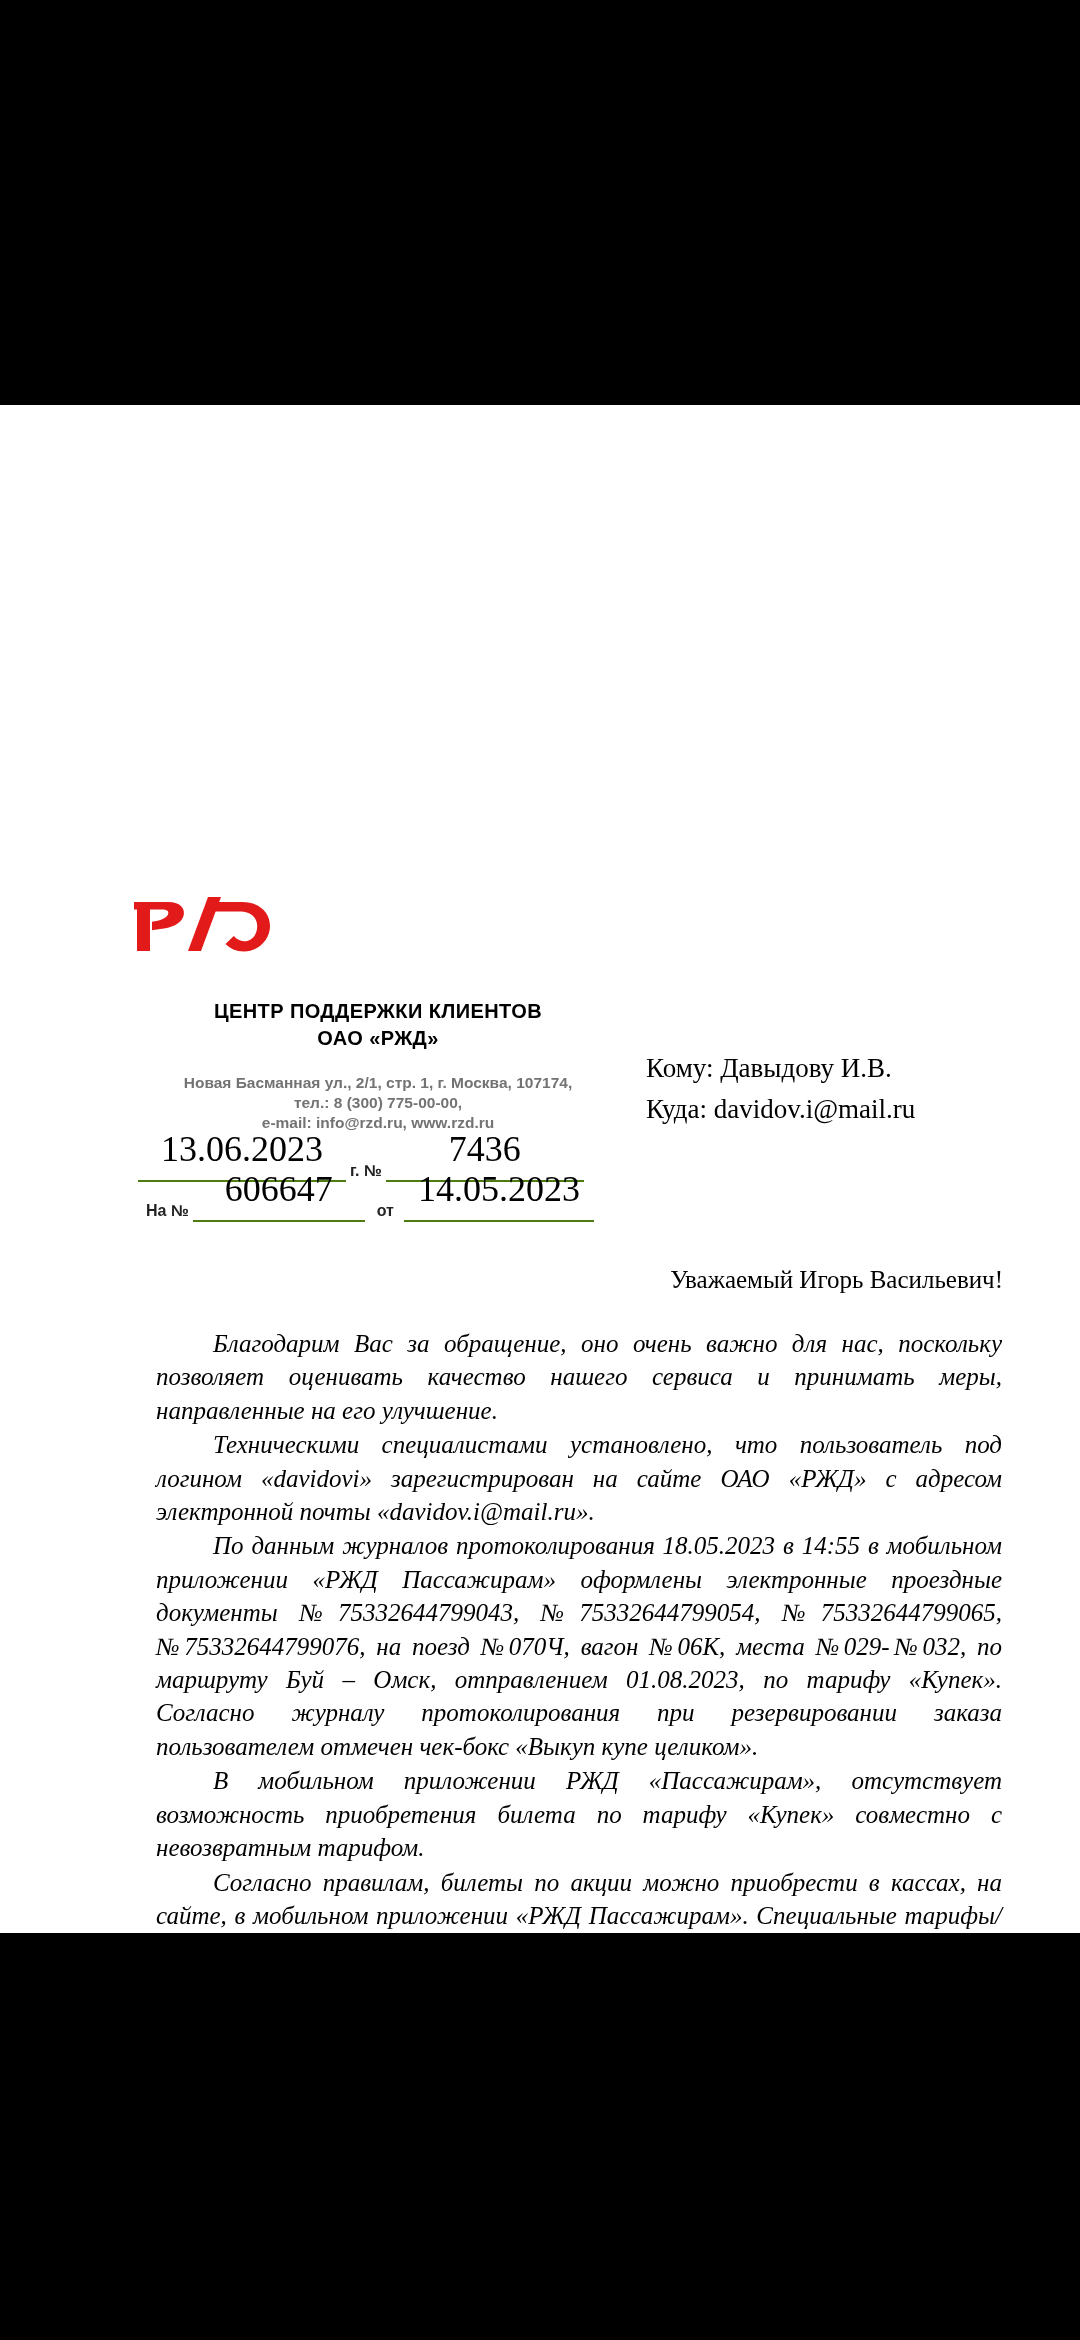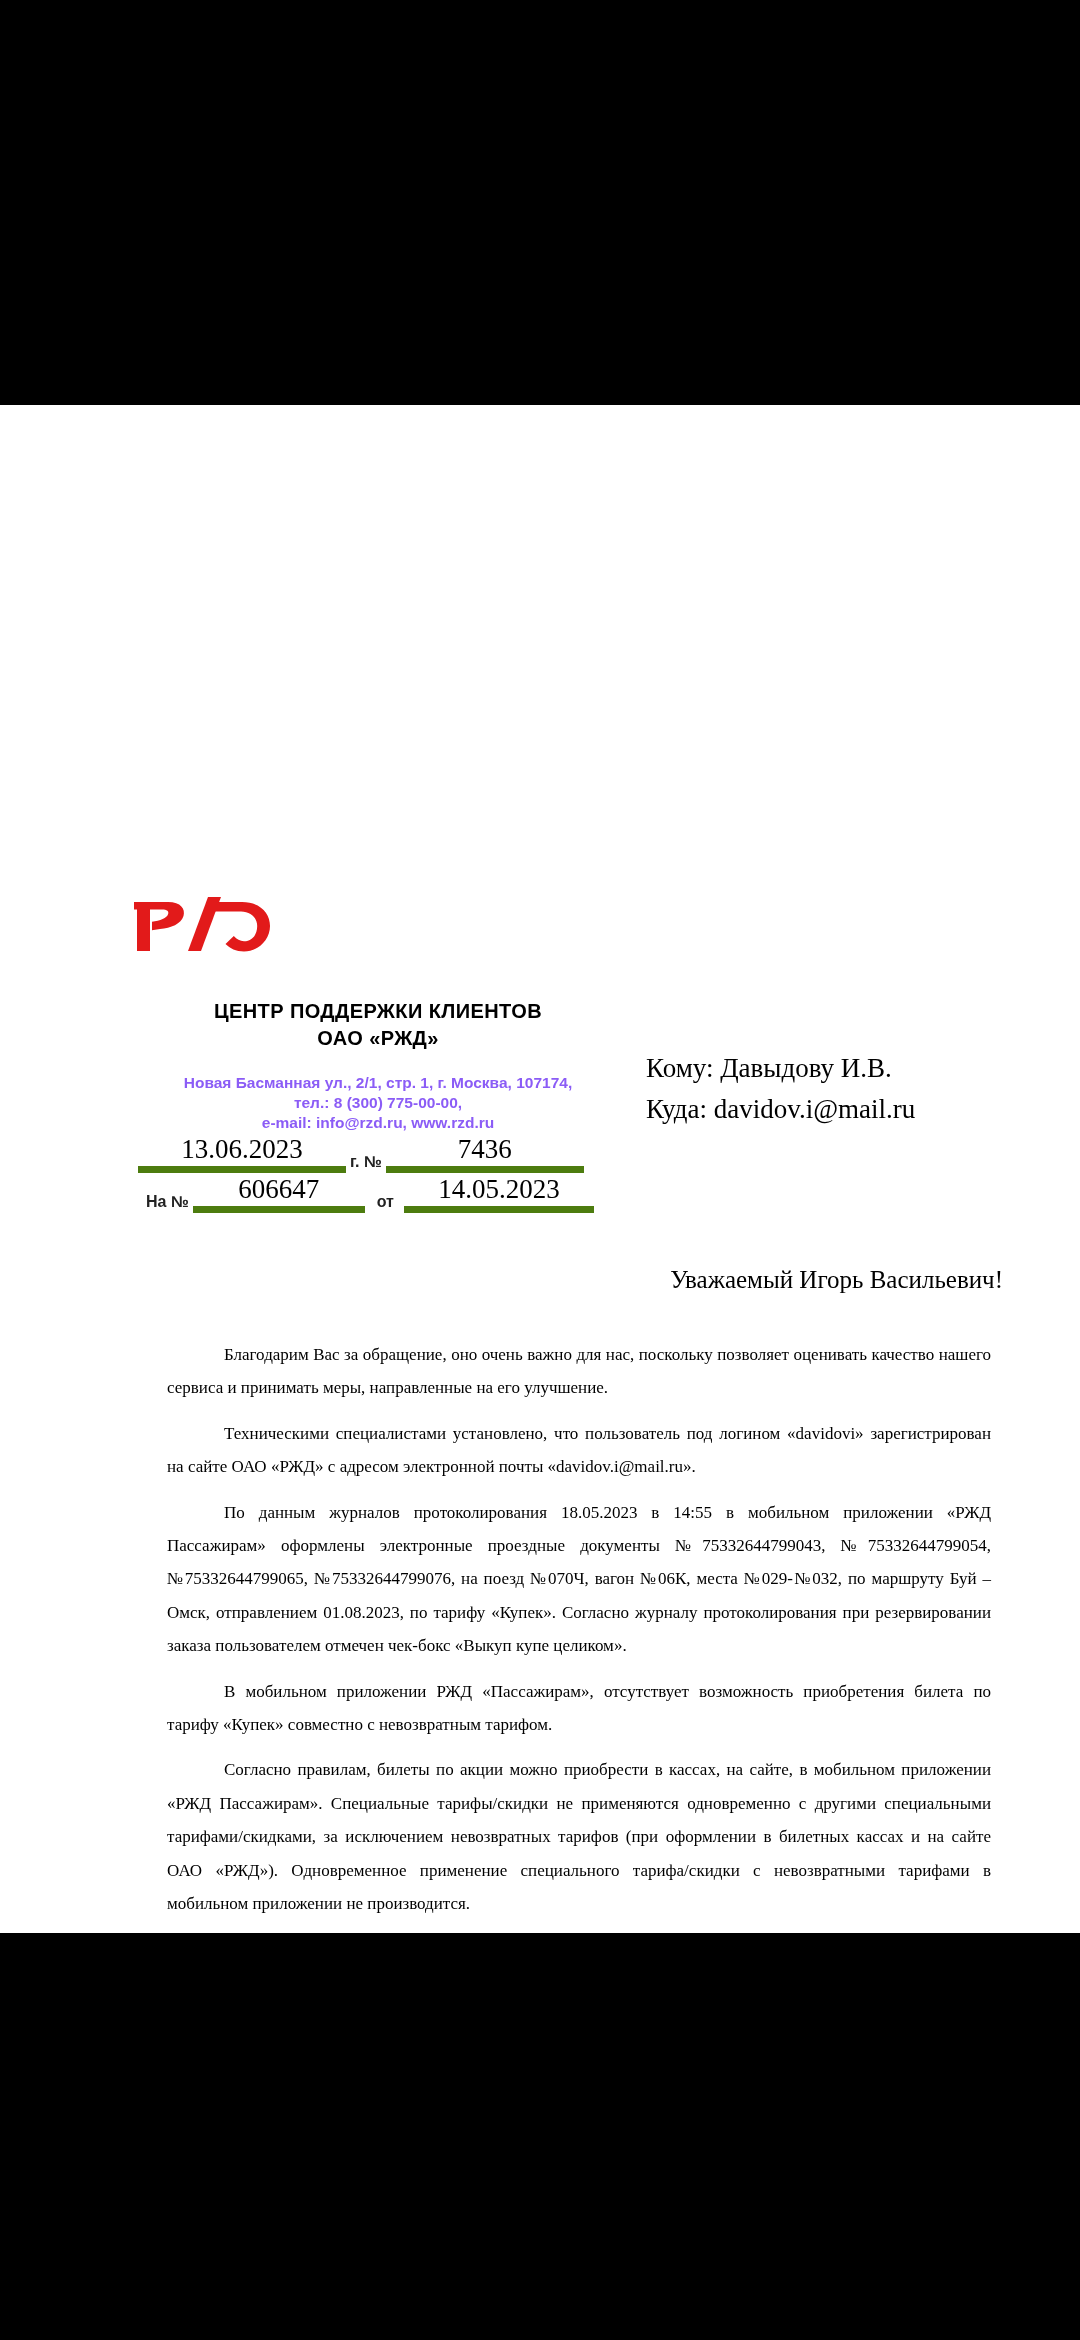--- a/index.html
+++ b/index.html
@@ -8,37 +8,37 @@
   .bar{position:absolute;left:0;width:1080px;background:#000;}
   .bar-top{top:0;height:405px;}
   .bar-bottom{top:1933px;height:407px;}
   .page{position:absolute;left:0;top:405px;width:1080px;height:1528px;background:#fff;}
 
   
   .logo{position:absolute;left:126px;top:484px;width:150px;height:70px;}
   .org-block{position:absolute;left:139px;top:593px;width:478px;text-align:center;
              font-family:"Liberation Sans","DejaVu Sans",sans-serif;font-weight:bold;}
   .org-title{font-size:20px;line-height:27px;letter-spacing:.4px;}
-  .org-address{margin-top:21px;font-size:15.5px;line-height:20px;color:#8b5cf6;}
+  .org-address{margin-top:21px;font-size:15.5px;line-height:20px;color:#737373;}
 
   .recipient{position:absolute;left:646px;top:643px;font-size:27px;line-height:41px;}
 
   
   .ref-row{position:absolute;display:flex;align-items:flex-end;}
   .ref-row1{left:138px;top:729px;}
   .ref-row2{left:142px;top:769px;}
-  .ref-cell{border-bottom:7px solid #4d7c0f;text-align:center;font-size:27px;line-height:31px;padding-bottom:1px;}
+  .ref-cell{border-bottom:2px solid #4d7c0f;text-align:center;font-size:36px;line-height:31px;padding-bottom:15px;}
   .ref-label{font-family:"Liberation Sans","DejaVu Sans",sans-serif;font-weight:bold;
              font-size:16px;color:#222;padding:0 4px 2px 4px;white-space:nowrap;}
   .w-outdate{width:208px;} .w-outnum{width:198px;} .w-innum{width:172px;} .w-indate{width:190px;}
 
   .salutation{position:absolute;left:155px;top:861px;width:848px;text-align:right;font-size:25px;}
 
   .body-text{position:absolute;left:155px;top:921px;width:848px;}
-  .body-text p{margin:12px;font-size:17px;line-height:33.4px;text-align:justify;text-indent:57px;}
+  .body-text p{margin:1px;font-size:25px;line-height:33.4px;text-align:justify;text-indent:57px;font-style:italic;}
 
   .executor{position:absolute;left:156px;top:1869px;font-size:25px;}
 </style>
 </head>
 <body>
 
 <div class="screen">
   <div class="bar bar-top"></div>
 
   <div class="page">

